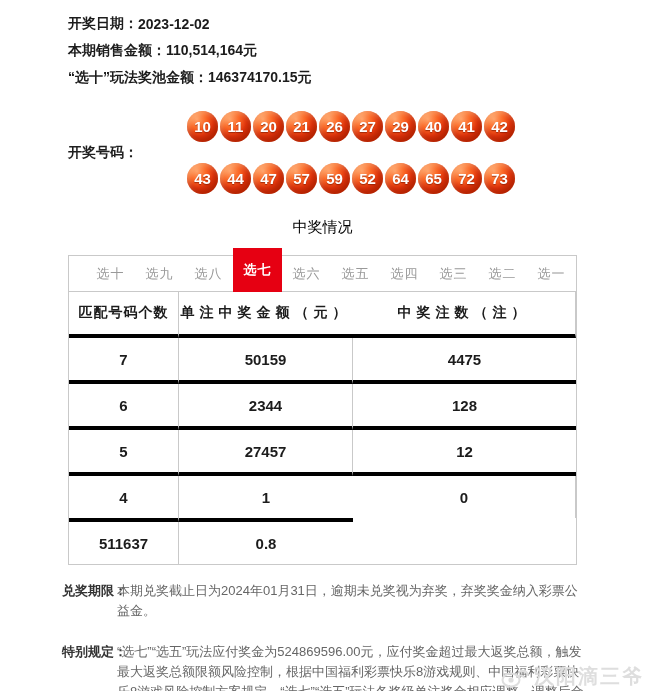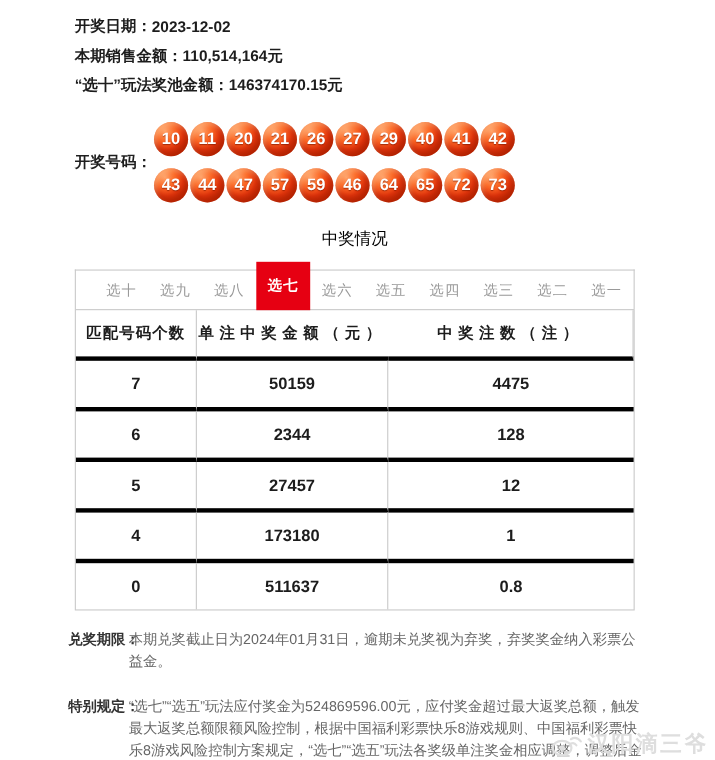--- a/index.html
+++ b/index.html
@@ -8,21 +8,21 @@
     font-family:"Liberation Sans","DejaVu Sans",sans-serif;color:#1f1f1f;
   }
   
   .info{padding:10px 0 0 68px;}
   .info-line{display:flex;align-items:center;height:27px;font-size:14px;font-weight:700;color:#1c1c1c;}
   .info-line .lbl{white-space:pre;}
   .info-line .val{white-space:pre;}
   
   .draw{display:flex;align-items:center;margin:20px 0 0 68px;}
   .draw-label{font-size:14px;font-weight:700;margin-right:2px;white-space:pre;}
-  .ball-rows{display:flex;flex-direction:column;gap:11px;}
+  .ball-rows{display:flex;flex-direction:column;gap:21px;margin-left:47px;}
   .ball-row{display:flex;gap:2px;}
   .ball{
     width:31px;height:31px;border-radius:50%;
     background:radial-gradient(circle at 32% 26%, #ffa36a 0%, #fb6a28 28%, var(--ball,#e8380d) 55%, #d02c00 82%, #b02400 100%);
     box-shadow:inset -3px -5px 6px rgba(140,20,0,.45), inset 2px 3px 4px rgba(255,210,160,.45);
     color:#fff;font-weight:700;font-size:15px;
     display:flex;align-items:center;justify-content:center;
     text-shadow:0 1px 1px rgba(130,25,0,.7);
   }
   
@@ -83,21 +83,21 @@
           <div class="ball">40</div>
           <div class="ball">41</div>
           <div class="ball">42</div>
         </div>
         <div class="ball-row">
           <div class="ball">43</div>
           <div class="ball">44</div>
           <div class="ball">47</div>
           <div class="ball">57</div>
           <div class="ball">59</div>
-          <div class="ball">46</div>
+          <div class="ball">52</div>
           <div class="ball">64</div>
           <div class="ball">65</div>
           <div class="ball">72</div>
           <div class="ball">73</div>
         </div>
       </div>
   </div>
 
   <div class="section-title">中奖情况</div>
 
@@ -121,21 +121,20 @@
         <div class="cell td c0">7</div>
         <div class="cell td c1">50159</div>
         <div class="cell td c2">4475</div>
         <div class="cell td c0">6</div>
         <div class="cell td c1">2344</div>
         <div class="cell td c2">128</div>
         <div class="cell td c0">5</div>
         <div class="cell td c1">27457</div>
         <div class="cell td c2">12</div>
         <div class="cell td c0">4</div>
-        <div class="cell td c1">173180</div>
         <div class="cell td c2">1</div>
         <div class="cell td c0 lastrow">0</div>
         <div class="cell td c1 lastrow">511637</div>
         <div class="cell td c2 lastrow">0.8</div>
       </div>
   </div>
 
   <div class="notes">
     <div class="note">
       <div class="note-label">兑奖期限：</div>

